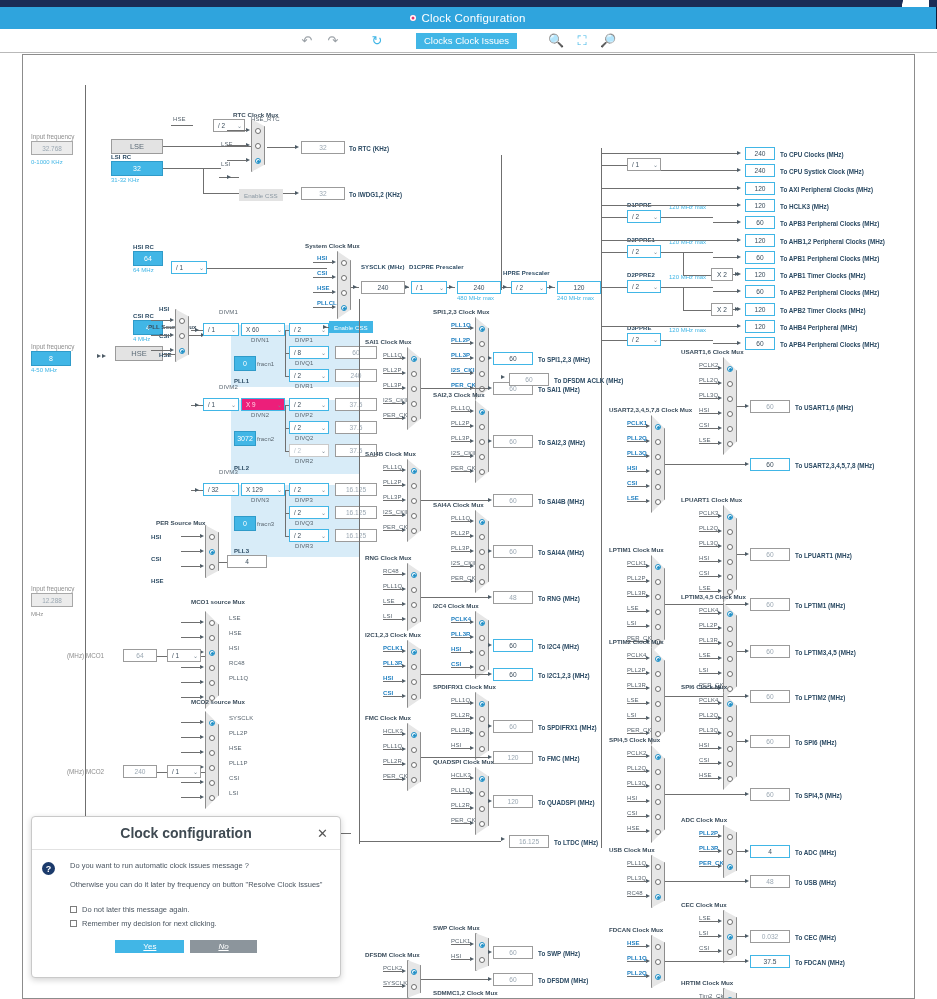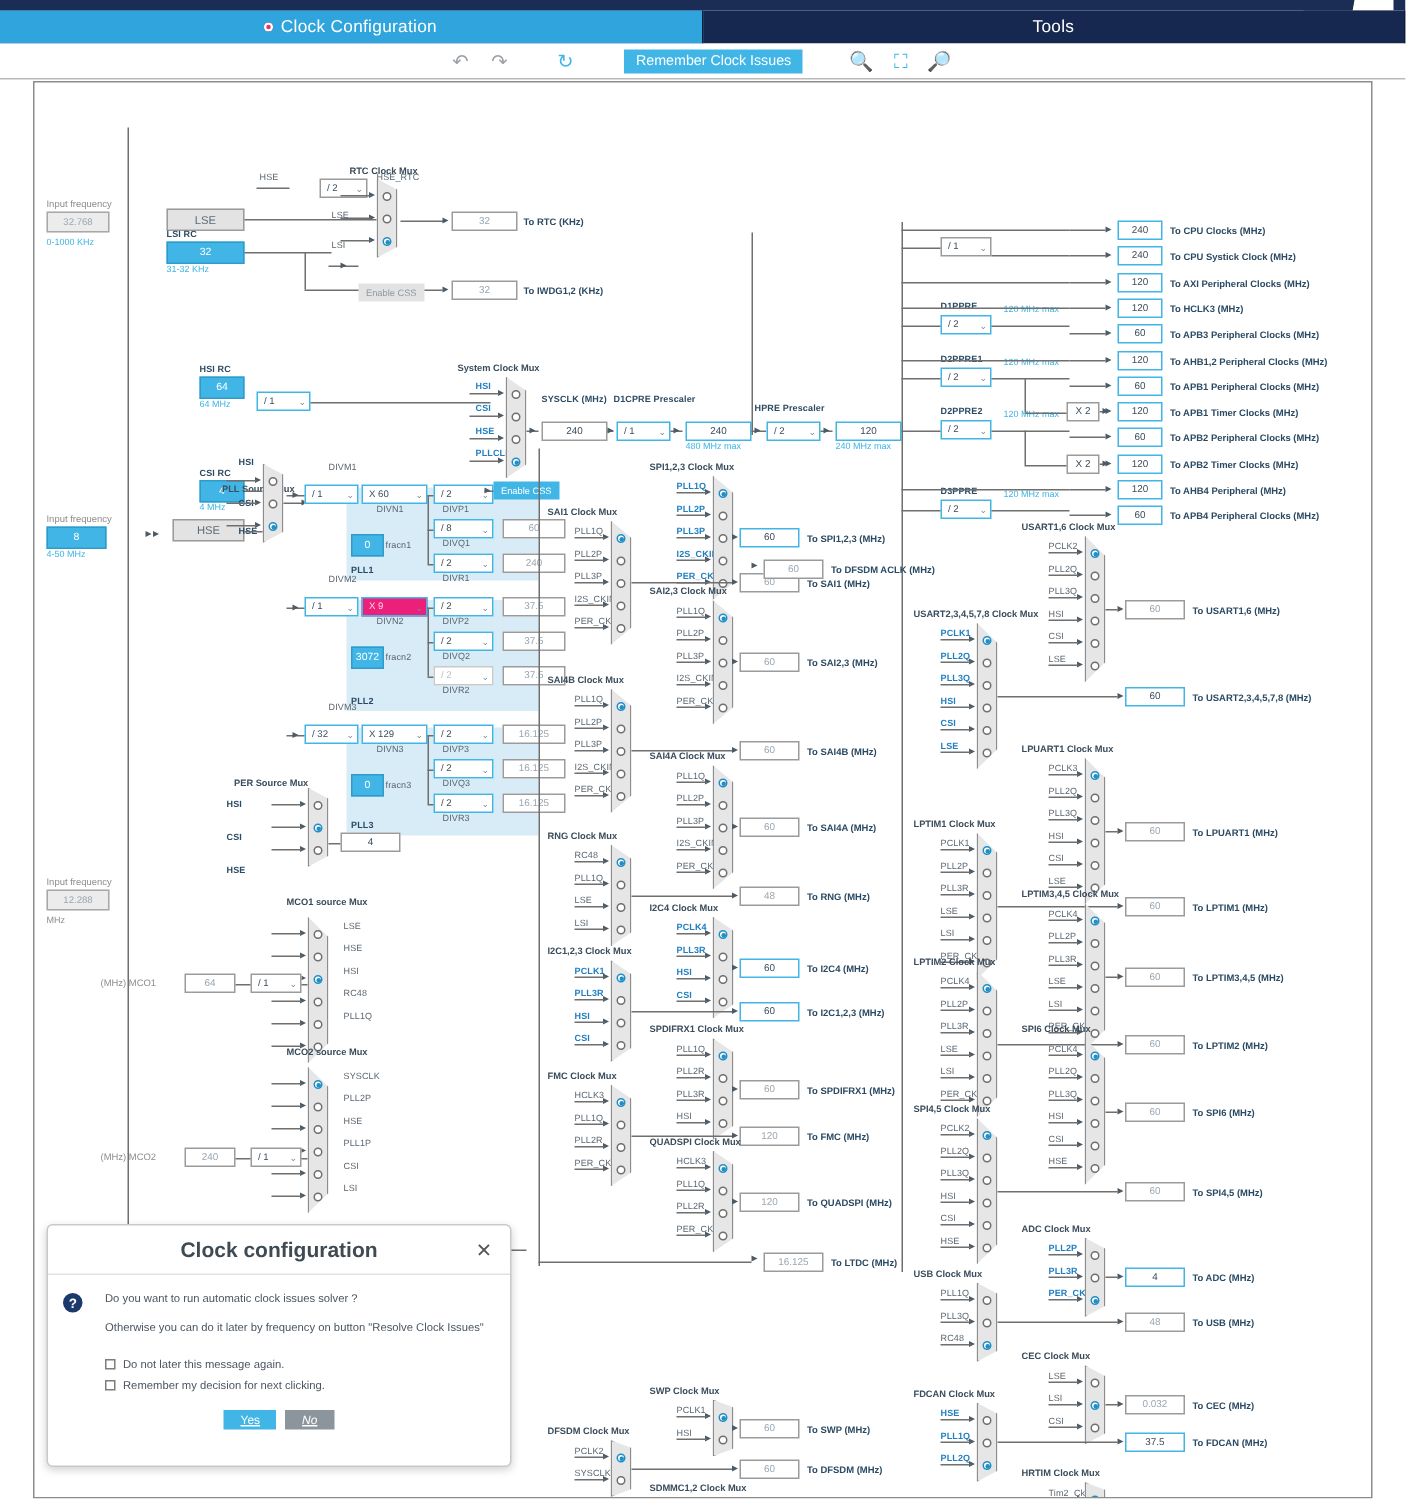--- a/index.html
+++ b/index.html
@@ -104,50 +104,47 @@
   .modal-body{ padding:10px 12px 0 12px; position:relative; }
   .qmark{ position:absolute; left:10px; top:12px; width:13px; height:13px; border-radius:50%;
      background:#1b3a6b; color:#fff; font-size:9px; font-weight:bold;
      display:flex; align-items:center; justify-content:center; }
   .m-line{ margin-left:26px; font-size:7.5px; color:#4a5560; line-height:1.5; }
   .m-line.second{ margin-top:8px; }
   .m-check{ margin-left:26px; margin-top:5px; font-size:7.5px; color:#4a5560;
      display:flex; align-items:center; gap:5px; }
   .cbox{ width:7px; height:7px; border:1px solid #7d7d7d; background:#fff; display:inline-block;}
   .m-btns{ display:flex; justify-content:center; gap:6px; margin-top:12px; }
-  .m-btn{ font-size:8px; padding:2px 11px; color:#fff; }
+  .m-btn{ font-size:8px; padding:2px 28px; color:#fff; }
   .m-btn.yes{ background:#41b6e6; }
   .m-btn.no{ background:#8c959c;font-style:italic; }
   .m-btn u{ text-decoration:underline; }
 </style>
 </head>
 <body>
 
 <div id="app">
 
   <div class="titlestrip"></div>
 
   <div class="tabbar" id="tabbar">
       <div class="tab active">
         <span class="dot"></span>
         <span>Clock Configuration</span>
-      </div>
-      <div class="tab">
-        <span>Tools</span>
       </div>
     </div>
 
   <div class="toolbar">
     <div style="width:294px"></div>
     <div class="tb-icon grey">↶</div>
     <div class="tb-icon grey">↷</div>
     <div style="width:18px"></div>
     <div class="tb-icon">↻</div>
     <div style="width:26px"></div>
-    <button class="tb-btn">Remember Clock Issues</button>
+    <button class="tb-btn">Clocks Clock Issues</button>
     <div style="width:26px"></div>
     <div class="tb-icon">🔍</div>
     <div class="tb-icon">⛶</div>
     <div class="tb-icon">🔎</div>
   </div>
 
   <div class="canvas">
     <div class="canvas-inner" id="tree">
         <div class="greylbl" style="left: 8px; top: 78px;">Input frequency</div>
         <div class="inputfreq" style="left: 8px; top: 86px; width: 42px;">32.768</div>
@@ -1232,21 +1229,21 @@
       </div>
   </div>
 
   <div class="modal">
     <div class="modal-head">
       <div class="modal-title">Clock configuration</div>
       <div class="modal-close">✕</div>
     </div>
     <div class="modal-body">
       <div class="qmark">?</div>
-      <div class="m-line">Do you want to run automatic clock issues solver ?</div>
+      <div class="m-line">Do you want to run automatic clock issues message ?</div>
       <div class="m-line second">Otherwise you can do it later by frequency on button "Resolve Clock Issues"</div>
       <div class="m-check" style="margin-top:14px">
         <span class="cbox"></span>
         <span>Do not later this message again.</span>
       </div>
       <div class="m-check">
         <span class="cbox"></span>
         <span>Remember my decision for next clicking.</span>
       </div>
       <div class="m-btns">

